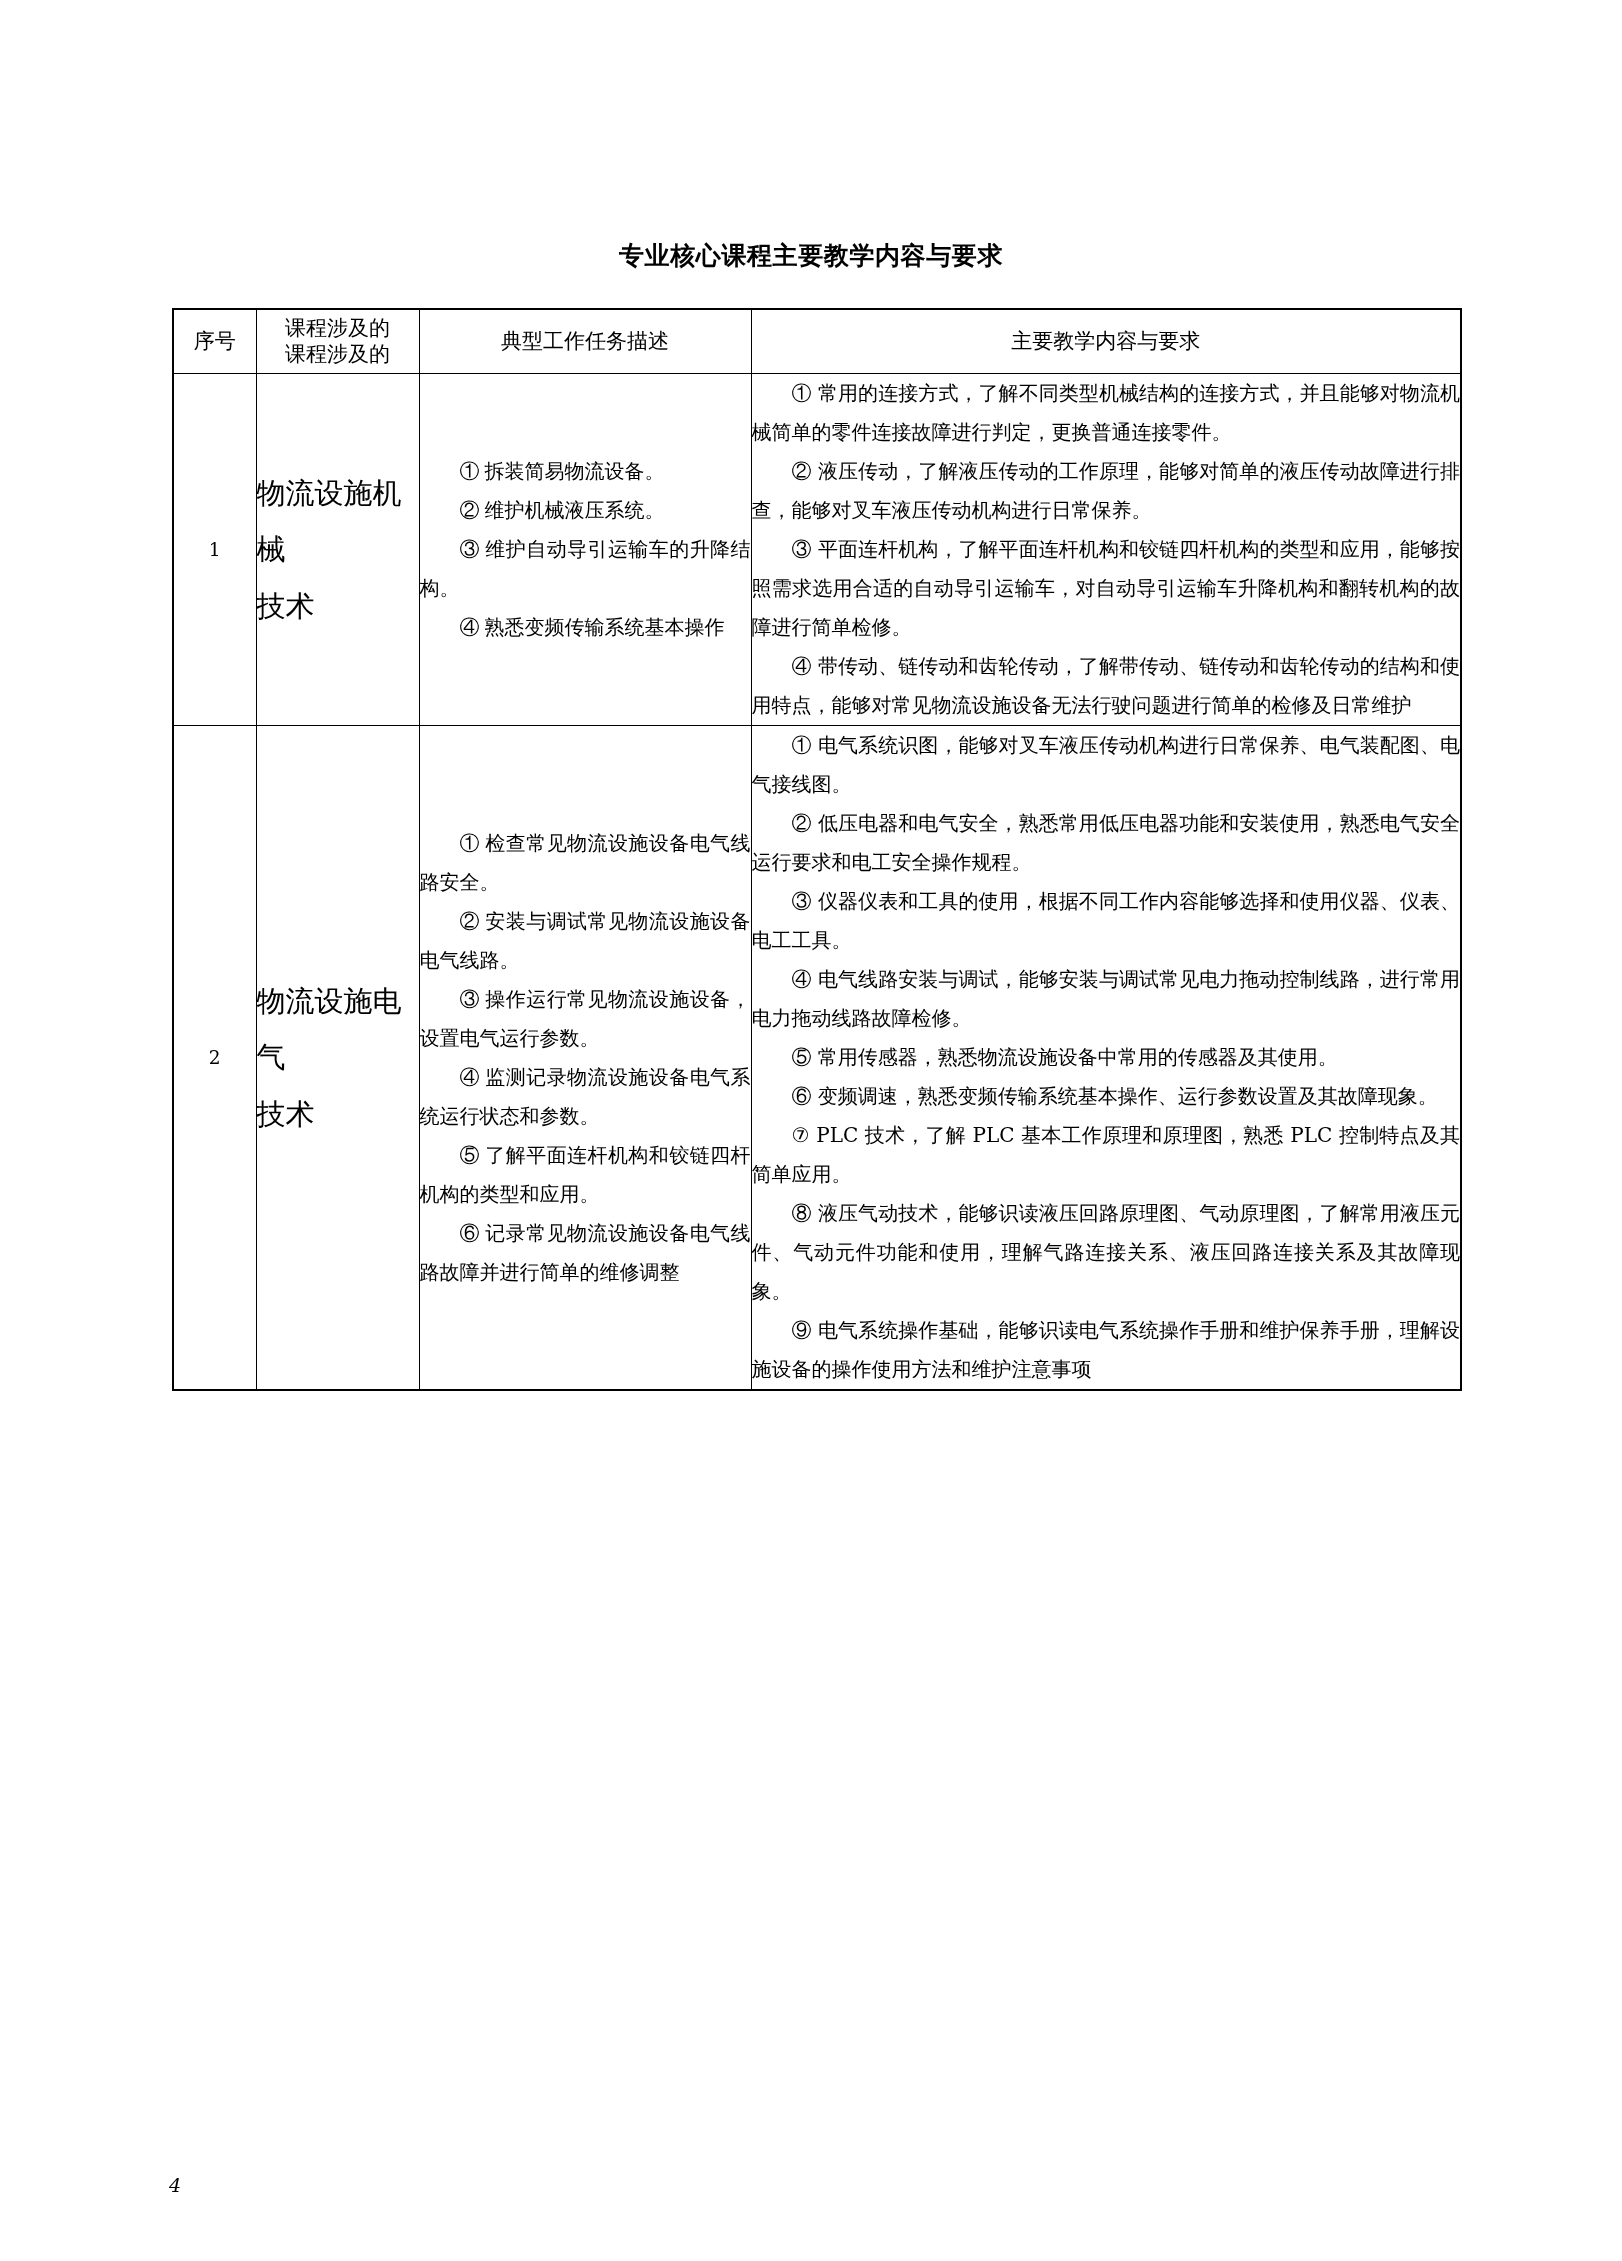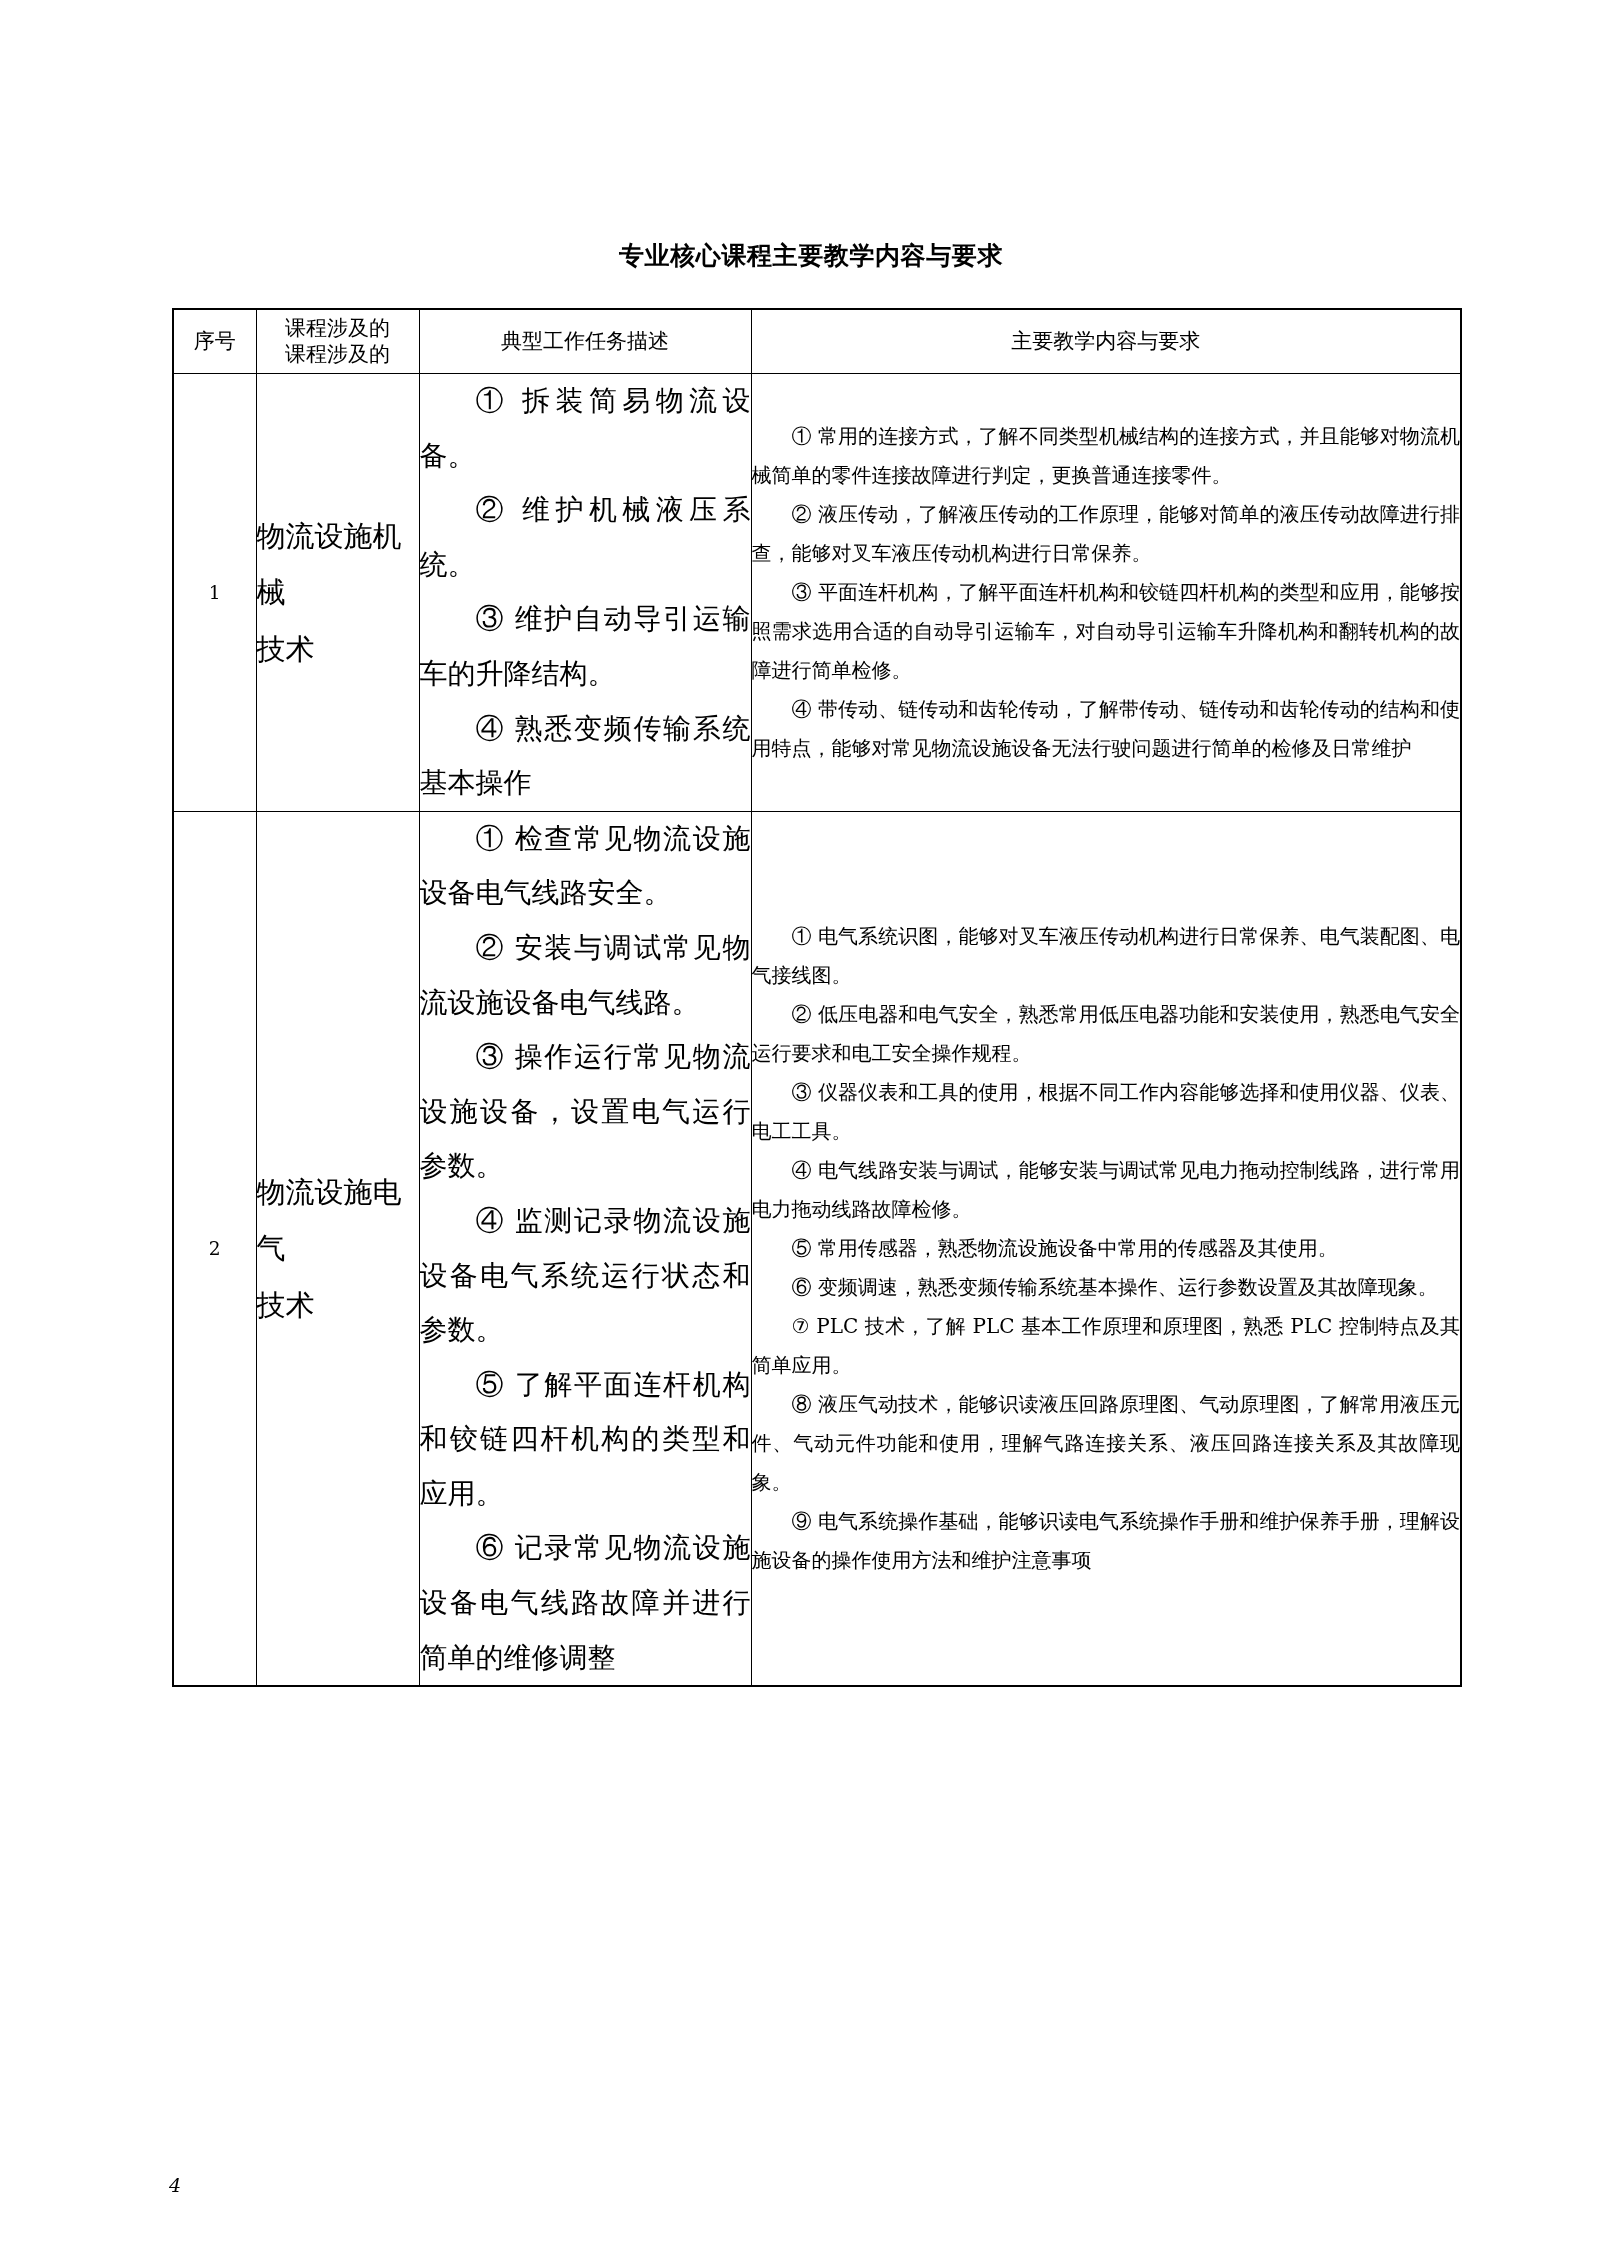--- a/index.html
+++ b/index.html
@@ -75,25 +75,25 @@
   }
   td.cell-field {
     text-align: left;
     font-size: 29px;
     line-height: 1.95;
     padding: 0 6.7px;
     font-family: "DejaVu Serif", "Liberation Serif", serif;
   }
   td.cell-task {
     padding: 14.6px 12.4px 14.6px 12.4px;
-    font-size: 28px;
+    font-size: 20px;
     line-height: 1.95;
     text-align: justify;
     text-justify: inter-ideograph;
-    font-family: Liberation Sans, sans-serif;
+    font-family: Liberation Serif, serif;
     margin-left: 36px;
   }
   td.cell-main {
     padding: 14.6px 12.4px 14.6px 14.6px;
     font-size: 20px;
     line-height: 1.95;
     text-align: justify;
     text-justify: inter-ideograph;
     font-family: "DejaVu Serif", "Liberation Serif", serif;
   }

